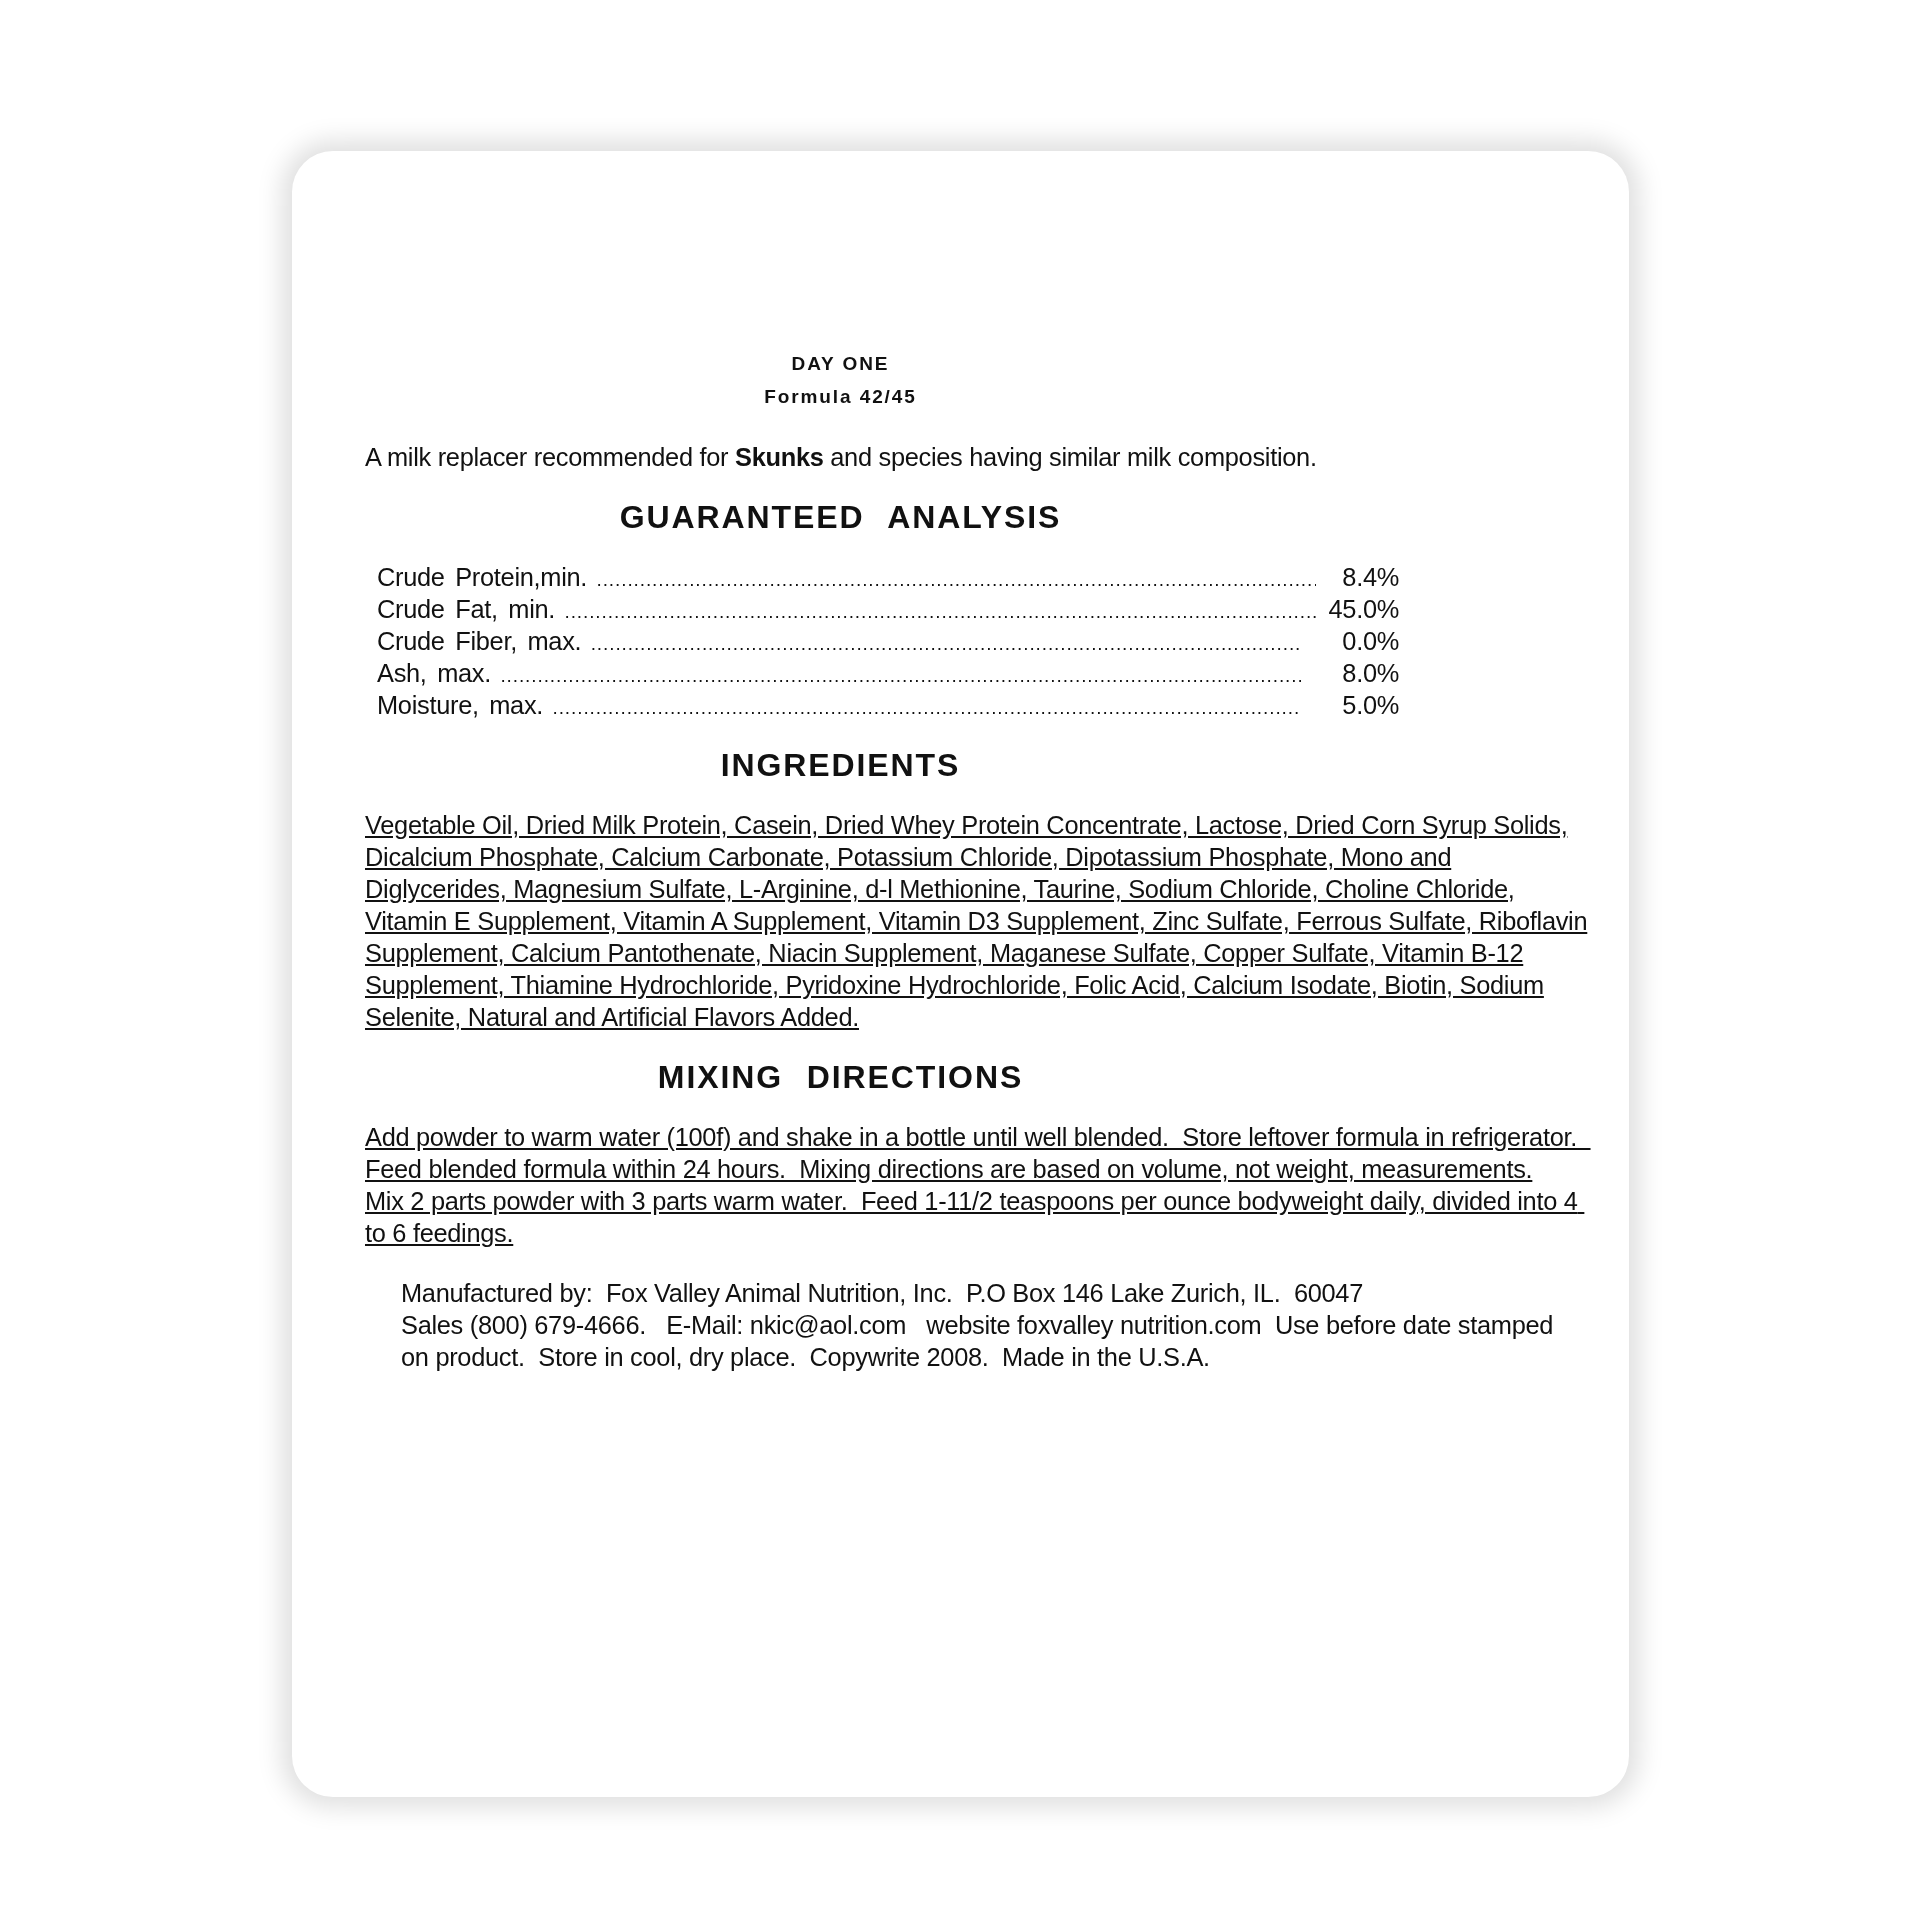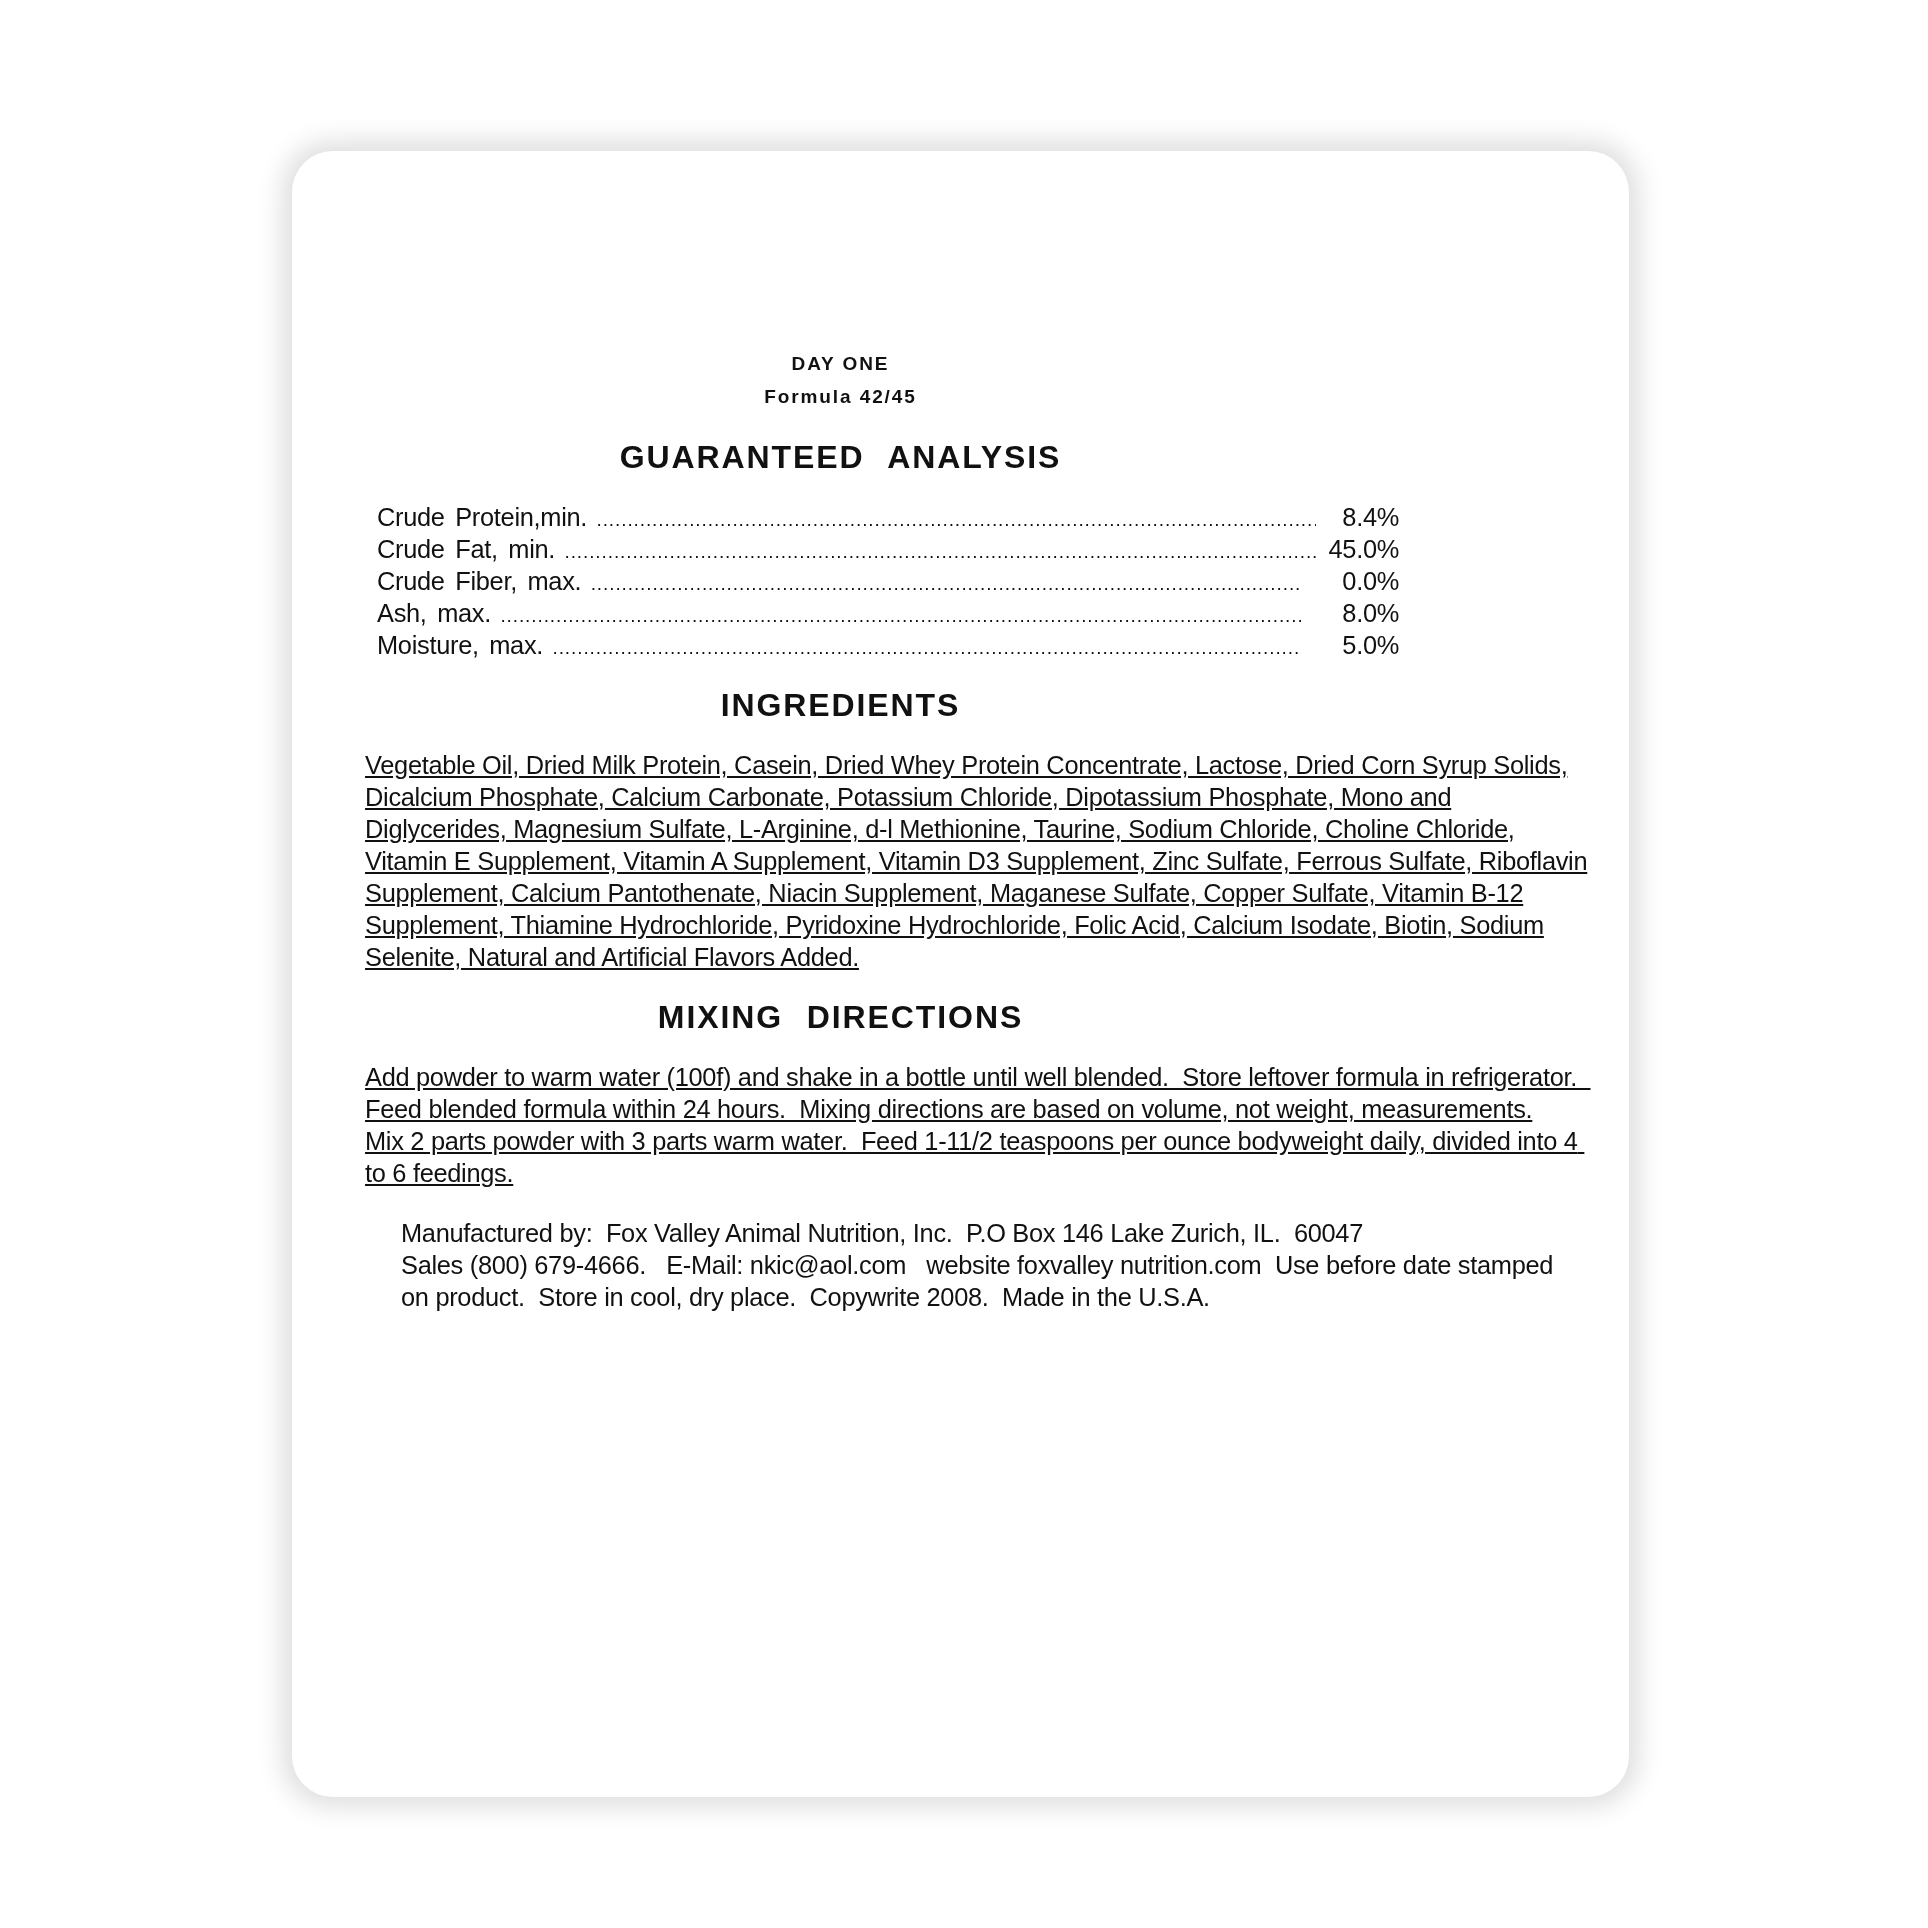--- a/index.html
+++ b/index.html
@@ -60,20 +60,21 @@
 
 <div class="card"></div>
 
 <div class="content">
 
   <div class="title-block">
     <div class="title-line">DAY ONE</div>
     <div class="title-line">Formula 42/45</div>
   </div>
 
+  <div class="intro"><span>A milk replacer recommended for </span><b>Skunks</b><span> and species having similar milk composition.</span></div>
 
   <div class="section-heading">GUARANTEED ANALYSIS</div>
 
   <div class="analysis">
     <div class="analysis-row">
       <span class="label">Crude Protein,min.</span>
       <span class="dots">................................................................................................................................................................</span>
       <span class="value">8.4%</span>
     </div>
     <div class="analysis-row">

